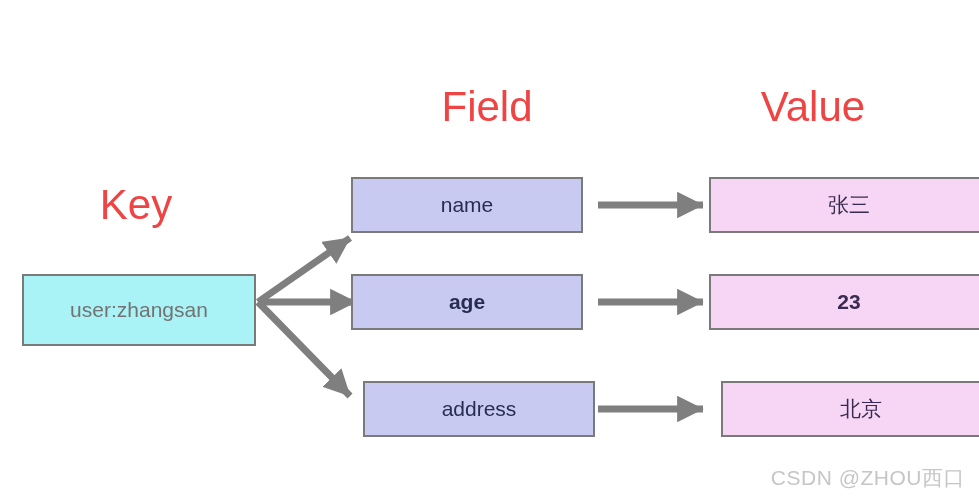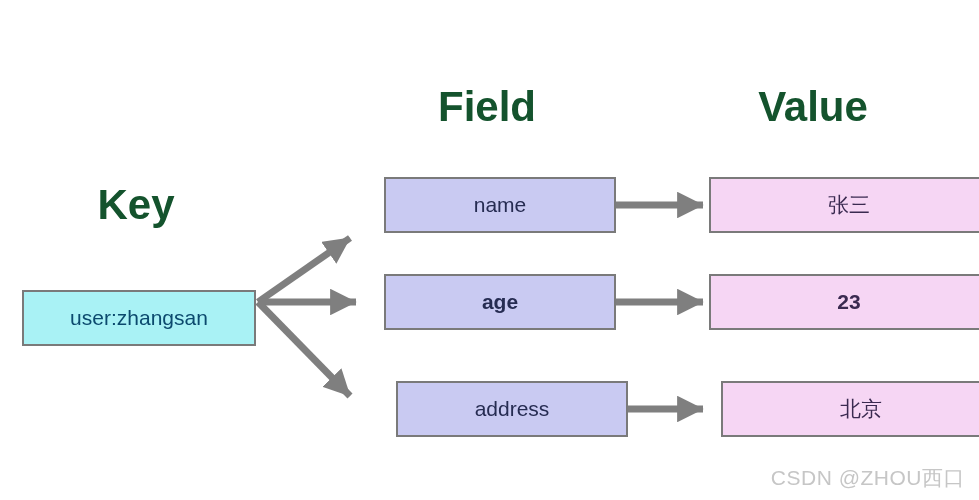--- a/index.html
+++ b/index.html
@@ -12,47 +12,47 @@
     width: 979px;
     height: 500px;
     background: #ffffff;
     overflow: hidden;
     font-family: "Liberation Sans", sans-serif;
   }
   .heading {
     position: absolute;
     transform: translateX(-50%);
     font-size: 42px;
-    font-weight: bold;
-    color: #14532d;
+    font-weight: normal;
+    color: #ef4444;
     white-space: nowrap;
     line-height: 1;
   }
   .heading-key   { left: 136px; top: 184px; }
   .heading-field { left: 487px; top: 86px; }
   .heading-value { left: 813px; top: 86px; }
 
   .node {
     position: absolute;
     box-sizing: border-box;
     border: 2px solid #7a7a7a;
     display: flex;
     align-items: center;
     justify-content: center;
     font-size: 21px;
     white-space: nowrap;
   }
   .node-key {
-    left: 22px; top: 290px;
-    width: 234px; height: 56px;
+    left: 22px; top: 274px;
+    width: 234px; height: 72px;
     background: #a9f2f5;
-    color: #0c4a6e;
+    color: #737373;
   }
   .node-field {
-    left: 384px;
+    left: 351px;
     width: 232px; height: 56px;
     background: #c9caf2;
     color: #262c52;
   }
   .node-value {
     left: 709px;
     width: 280px; height: 56px;
     background: #f6d6f4;
     color: #3a2a50;
   }

